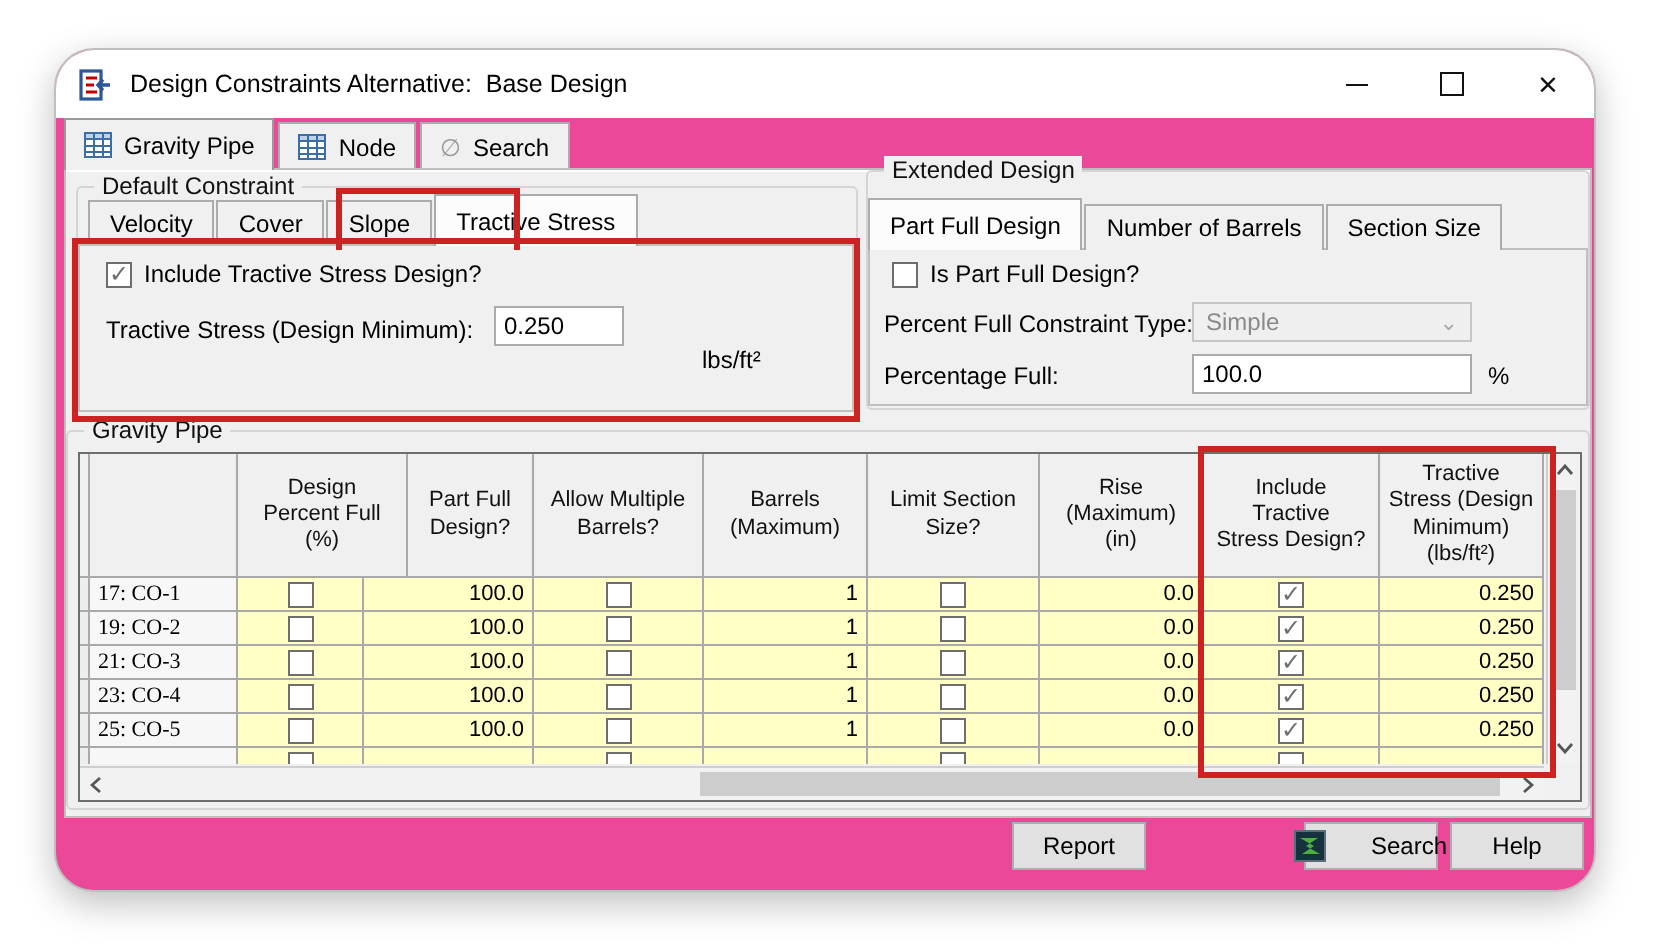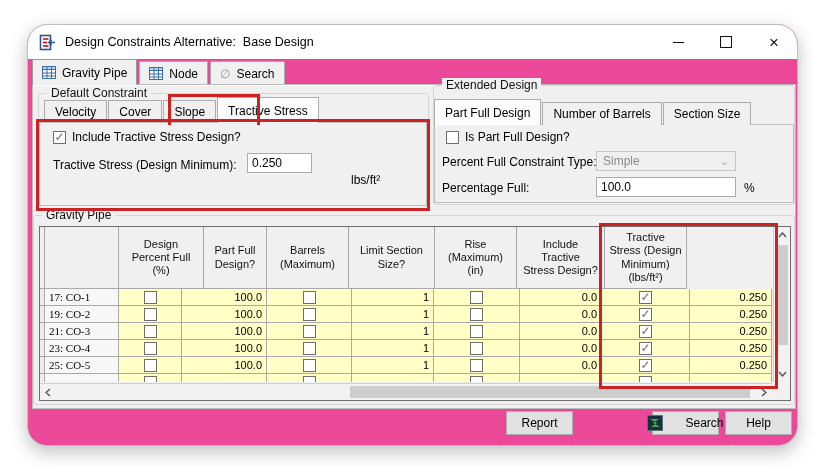--- a/index.html
+++ b/index.html
@@ -198,20 +198,22 @@
     <div class="grid" style="left:11px;top:201px;width:750px;height:173px;">
 
       <div class="t-head">
         <div class="t-cell gut"></div>
         <div class="t-cell c0"></div>
         <div class="t-cell c2">Design
 Percent Full
 (%)</div>
         <div class="t-cell c1">Part Full
 Design?</div>
+        <div class="t-cell c3">Allow Multiple
+Barrels?</div>
         <div class="t-cell c4">Barrels
 (Maximum)</div>
         <div class="t-cell c5">Limit Section
 Size?</div>
         <div class="t-cell c6">Rise
 (Maximum)
 (in)</div>
         <div class="t-cell c7">Include
 Tractive
 Stress Design?</div>

